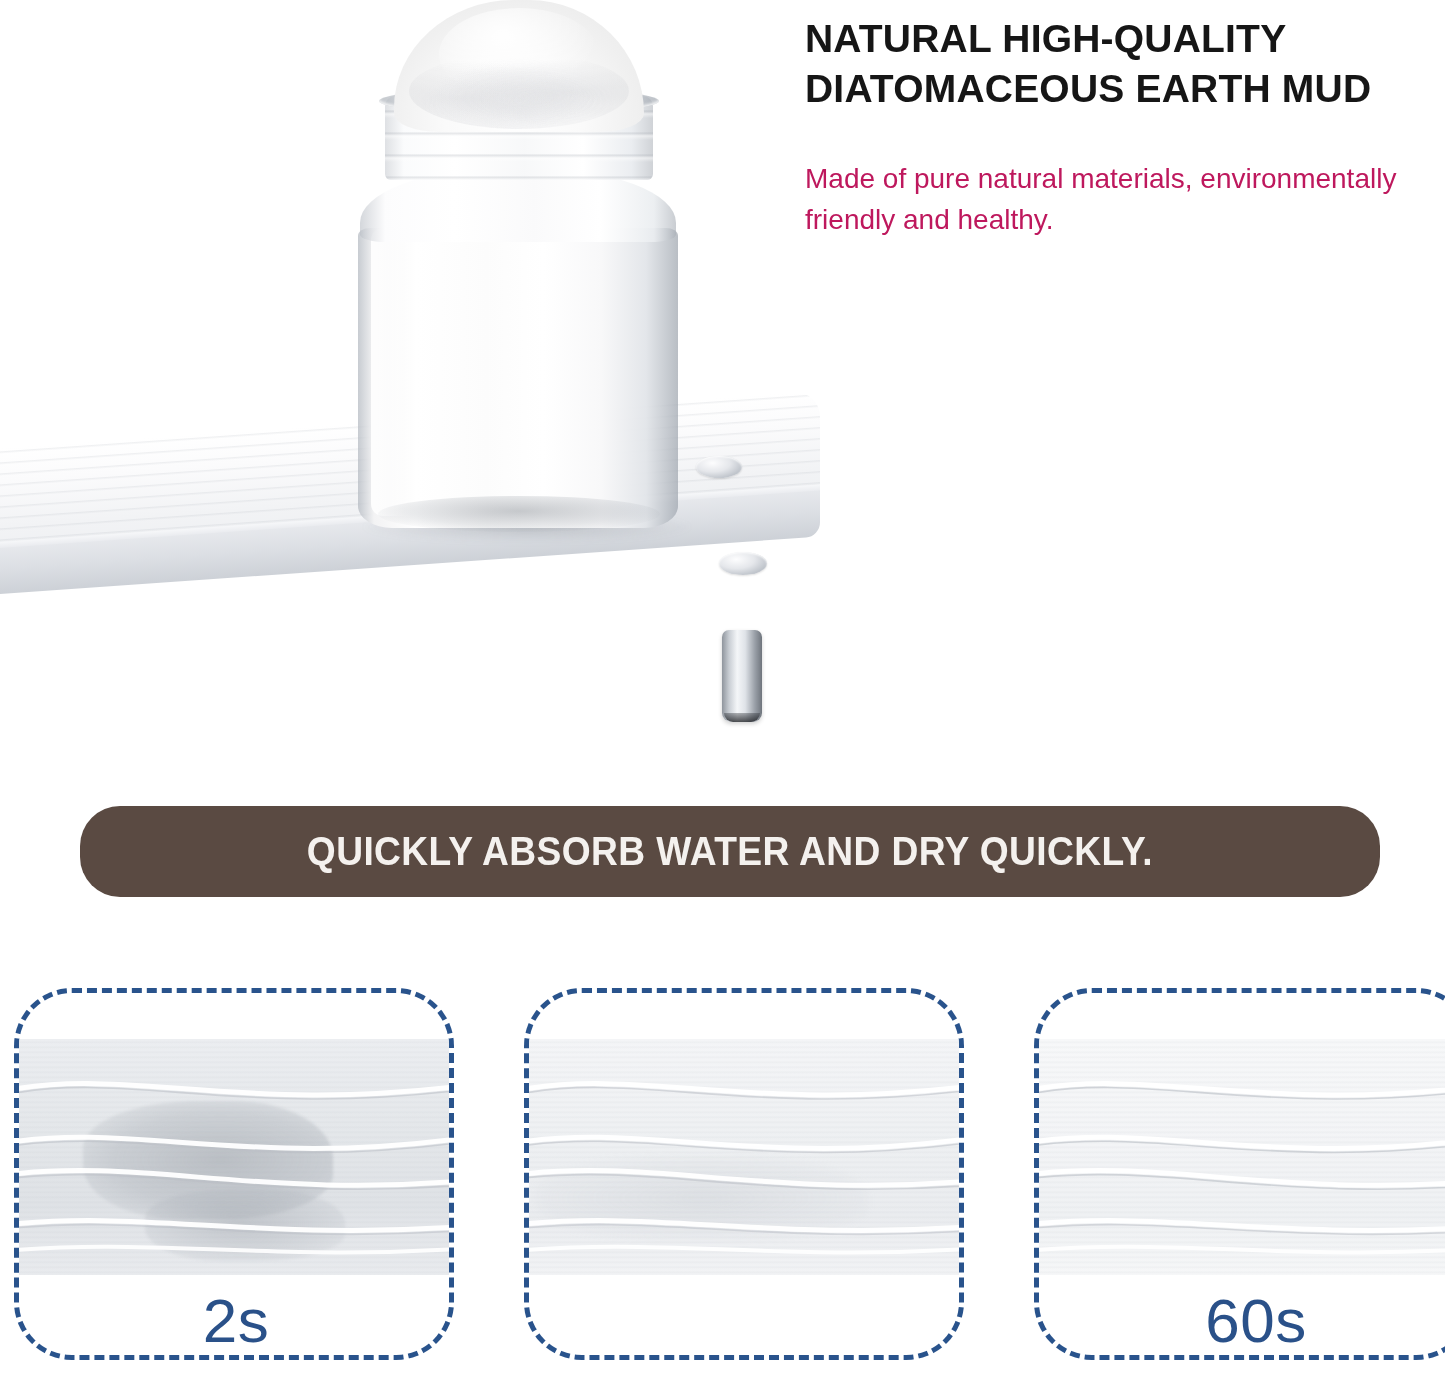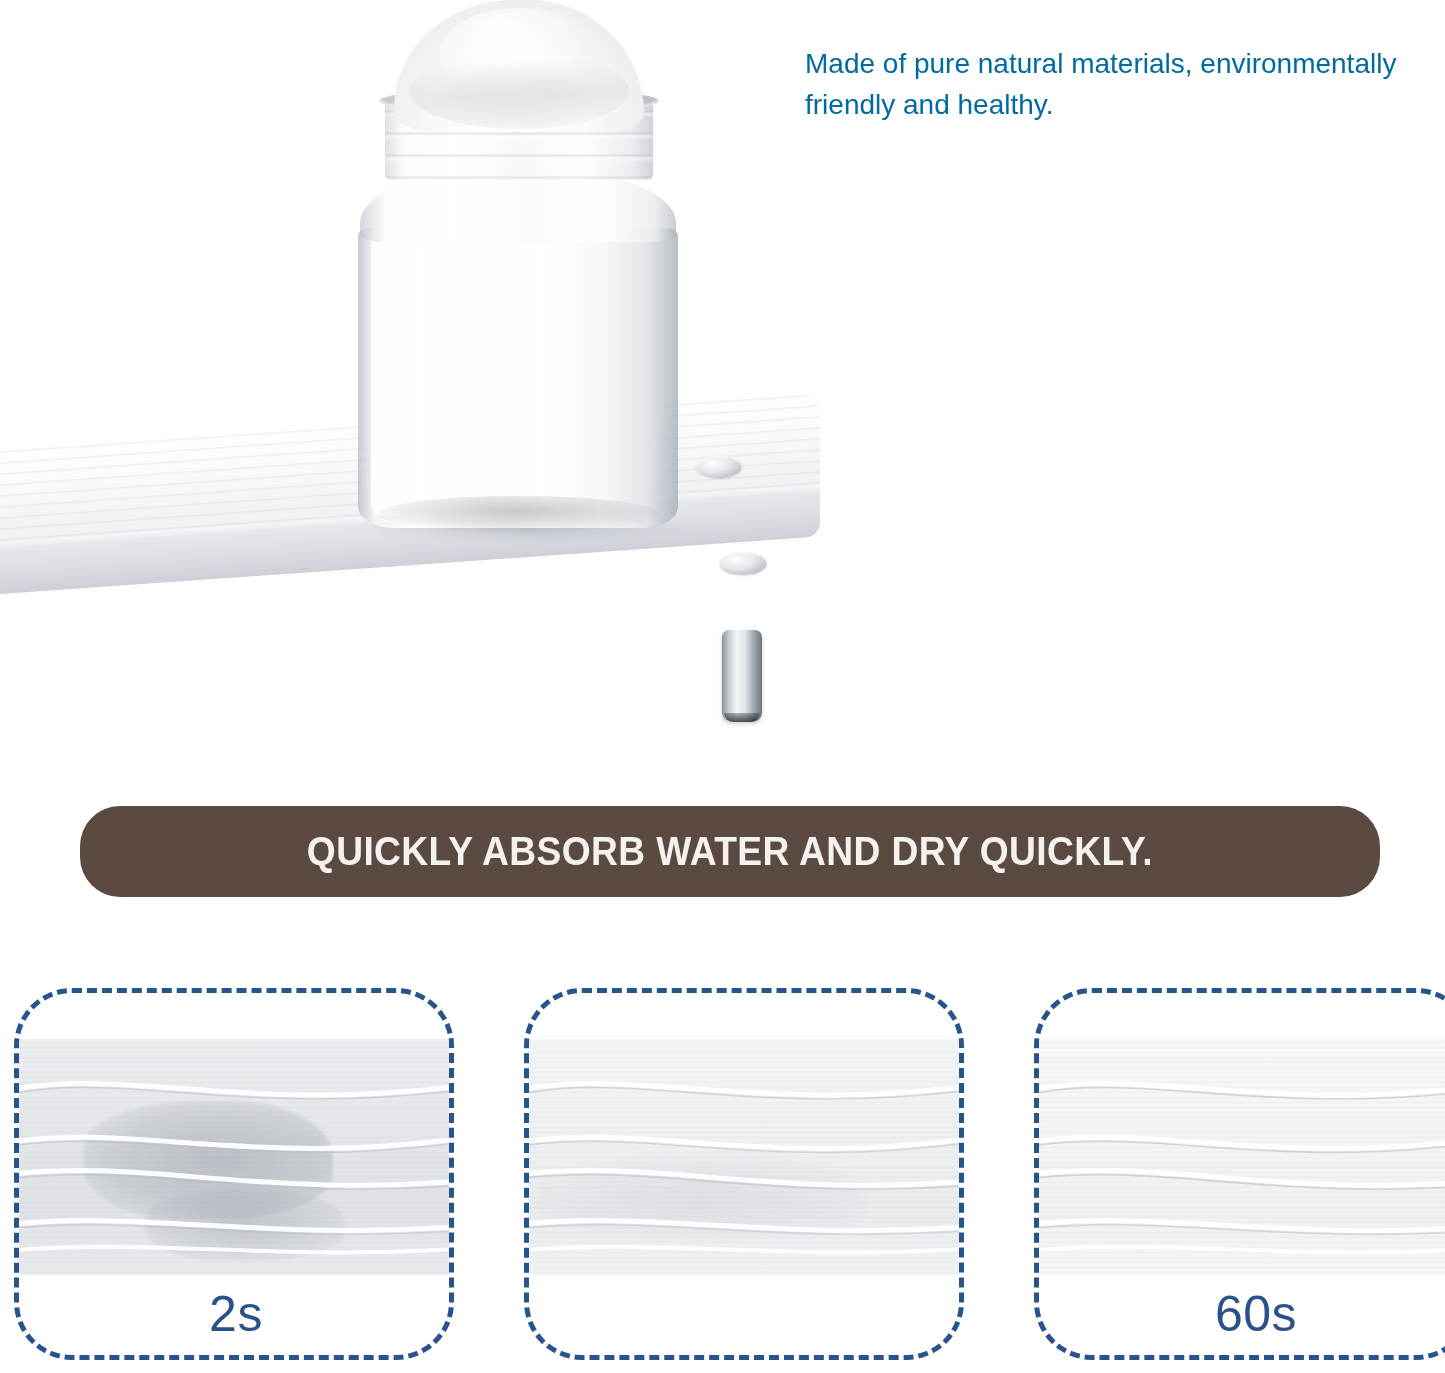--- a/index.html
+++ b/index.html
@@ -154,22 +154,22 @@
     filter:blur(3px);
   }
 
   
   #copy { position:absolute; left:805px; top:14px; width:630px; }
   #headline {
     font-size:39px; font-weight:700; color:#161616;
     line-height:1.28; letter-spacing:0.2px;
   }
   #subcopy {
-    margin-top:30px;
-    font-size:28px; font-weight:400; color:#0369a1;
+    margin-top:45px;
+    font-size:28px; font-weight:400; color:#be185d;
     line-height:1.46;
   }
 
   
   #banner {
     position:absolute; left:80px; top:806px; width:1300px; height:91px;
     background:#5a4a42;
     border-radius:40px;
     display:flex; align-items:center; justify-content:center;
   }
@@ -221,21 +221,21 @@
   }
   .stain-2a {
     left:22px; top:118px; width:330px; height:82px;
     background:radial-gradient(ellipse at 50% 50%,rgba(168,174,182,.20) 0%,rgba(190,195,202,.10) 62%,rgba(220,223,228,0) 94%);
     filter:blur(4px);
   }
 
   .time-label {
     position:absolute; left:4px; right:0; top:292px;
     text-align:center;
-    font-size:50px; font-weight:400; color:#2a5189;
+    font-size:62px; font-weight:400; color:#2a5189;
     letter-spacing:0.5px;
   }
 </style>
 </head>
 <body>
 
 <section id="hero">
 
   <div id="shelf-wrap">
     <div class="board-top"></div>
@@ -250,20 +250,21 @@
     <div class="jar-cast-shadow"></div>
     <div class="jar-body"></div>
     <div class="jar-bottom-shadow"></div>
     <div class="jar-shoulder"></div>
     <div class="jar-neck"></div>
     <div class="jar-rim-lip"></div>
     <div class="jar-powder-heap"></div>
   </div>
 
   <div id="copy">
+    <h1 id="headline">NATURAL HIGH-QUALITY DIATOMACEOUS EARTH MUD</h1>
     <p id="subcopy">Made of pure natural materials, environmentally friendly and healthy.</p>
   </div>
 
 </section>
 
 <div id="banner">
   <span id="banner-text">QUICKLY ABSORB WATER AND DRY QUICKLY.</span>
 </div>
 
 <section id="steps">

